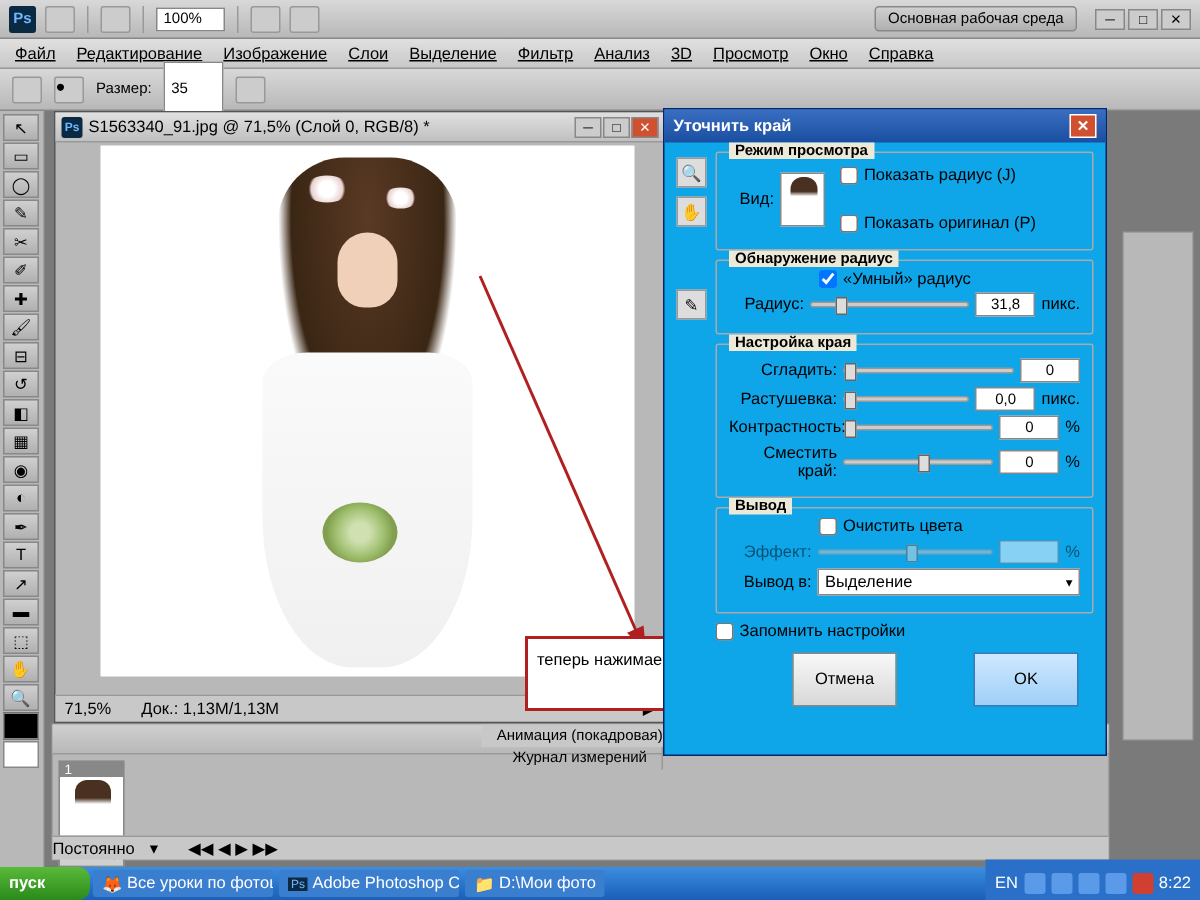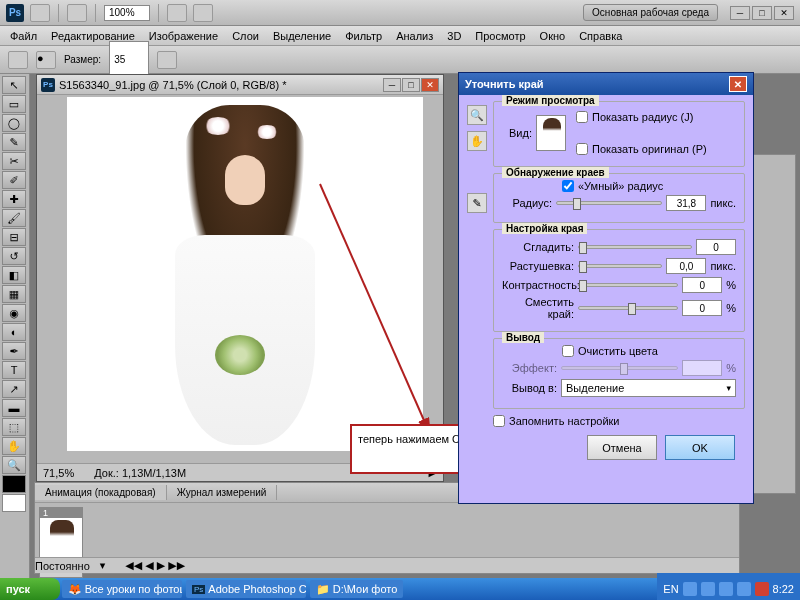--- a/index.html
+++ b/index.html
@@ -7,21 +7,21 @@
 .app{width:800px;height:578px;background:#b8b8b8;display:flex;flex-direction:column;}
 .top-toolbar{height:26px;background:linear-gradient(#d8d8d8,#b8b8b8);border-bottom:1px solid #888;display:flex;align-items:center;padding:2px 6px;gap:6px;}
 .ps-logo{width:18px;height:18px;background:#0a2a44;color:#6fb7ff;display:flex;align-items:center;justify-content:center;font-weight:bold;font-size:10px;border-radius:2px;}
 .tb-btn{width:20px;height:18px;background:#ccc;border:1px solid #999;border-radius:2px;}
 .tb-sep{width:1px;height:18px;background:#999;margin:0 2px;}
 .zoom-box{width:46px;height:16px;background:#fff;border:1px solid #888;font-size:10px;padding:0 4px;display:flex;align-items:center;}
 .workspace-btn{margin-left:auto;padding:2px 8px;background:linear-gradient(#d0d0d0,#b0b0b0);border:1px solid #888;border-radius:3px;font-size:10px;}
 .win-btns{display:flex;gap:2px;margin-left:6px;}
 .win-btn{width:20px;height:14px;border:1px solid #888;background:#ccc;display:flex;align-items:center;justify-content:center;font-size:9px;}
 .menubar{height:20px;background:linear-gradient(#e0e0e0,#c8c8c8);border-bottom:1px solid #999;display:flex;align-items:center;padding:0 4px;gap:2px;}
-.menu-item{padding:2px 6px;font-size:11px;}
+.menu-item{padding:2px 6px;font-size:11px;text-decoration:underline;}
 .options-bar{height:28px;background:linear-gradient(#d8d8d8,#b8b8b8);border-bottom:1px solid #888;display:flex;align-items:center;padding:2px 8px;gap:8px;}
 .opt-label{font-size:10px;}
 .opt-input{width:40px;height:16px;background:#fff;border:1px solid #888;padding:18px 4px;font-size:10px;}
 .main-area{flex:1;display:flex;position:relative;}
 .tools{width:30px;background:#b8b8b8;border-right:1px solid #888;display:flex;flex-direction:column;padding:2px;gap:1px;}
 .tool{width:24px;height:18px;background:linear-gradient(#d0d0d0,#b0b0b0);border:1px solid #888;display:flex;align-items:center;justify-content:center;font-size:11px;}
 .canvas-area{flex:1;background:#7a7a7a;position:relative;padding:6px;}
 .doc-window{position:absolute;left:6px;top:0;width:408px;height:408px;background:#b8b8b8;border:1px solid #555;}
 .doc-title{height:20px;background:linear-gradient(#e0e0e0,#c0c0c0);display:flex;align-items:center;padding:0 4px;gap:4px;font-size:10px;border-bottom:1px solid #999;}
 .doc-close{margin-left:auto;display:flex;gap:1px;}
@@ -30,45 +30,45 @@
 .canvas{position:absolute;left:30px;top:22px;right:20px;bottom:30px;background:#fff;overflow:hidden;}
 .bride{position:absolute;left:50%;top:8px;transform:translateX(-50%);width:180px;height:340px;}
 .hair{position:absolute;left:30px;top:0;width:120px;height:200px;background:radial-gradient(ellipse at 50% 20%,#5a3a24 0%,#3a2614 60%,transparent 70%);border-radius:60px 60px 80px 80px;}
 .face{position:absolute;left:70px;top:50px;width:40px;height:50px;background:#f0d0b8;border-radius:20px 20px 18px 18px;}
 .flowers{position:absolute;left:48px;top:12px;width:30px;height:18px;background:radial-gradient(circle,#fff 30%,#e8d0d0 60%,transparent 70%);border-radius:50%;}
 .flowers2{position:absolute;left:100px;top:20px;width:24px;height:14px;background:radial-gradient(circle,#fff 30%,#e8d0d0 60%,transparent 70%);border-radius:50%;}
 .dress{position:absolute;left:20px;top:130px;width:140px;height:210px;background:linear-gradient(#fafafa,#f0f0f0);border-radius:30px 30px 60px 60px / 20px 20px 100px 100px;}
 .bouquet{position:absolute;left:60px;top:230px;width:50px;height:40px;background:radial-gradient(circle,#d0e0b0 20%,#a0c070 50%,#80a050 70%);border-radius:50%;}
 .doc-status{position:absolute;bottom:0;left:0;right:0;height:18px;background:#c8c8c8;border-top:1px solid #999;display:flex;align-items:center;padding:0 6px;gap:20px;font-size:10px;}
 .annotation{position:absolute;left:320px;top:350px;width:160px;height:50px;background:#fff;border:2px solid #b02020;padding:6px;font-size:12px;z-index:5;}
-.dialog{position:absolute;left:428px;top:-2px;width:296px;height:432px;background:#c4b5fd;border:1px solid #0a246a;z-index:10;}
+.dialog{position:absolute;left:412px;top:-2px;width:296px;height:432px;background:#0ea5e9;border:1px solid #0a246a;z-index:10;}
 .dlg-title{height:22px;background:linear-gradient(#3a6ec0,#1a4ea0);color:#fff;display:flex;align-items:center;padding:0 6px;font-weight:bold;font-size:11px;}
 .dlg-title .x{margin-left:auto;width:18px;height:16px;background:#d05030;color:#fff;display:flex;align-items:center;justify-content:center;border:1px solid #fff;font-size:10px;}
 .dlg-body{padding:6px 8px;display:flex;gap:4px;}
 .dlg-left{width:22px;display:flex;flex-direction:column;gap:6px;padding-top:4px;}
 .dlg-tool{width:20px;height:20px;border:1px solid #999;background:#ddd;display:flex;align-items:center;justify-content:center;font-size:11px;}
 .dlg-right{flex:1;display:flex;flex-direction:column;gap:4px;}
 .fieldset{border:1px solid #aaa;border-radius:2px;padding:6px 8px 8px;position:relative;margin-bottom:2px;}
 .fieldset>.legend{position:absolute;top:-7px;left:8px;background:#ece9d8;padding:0 4px;font-size:10px;font-weight:bold;}
 .row{display:flex;align-items:center;gap:4px;margin:3px 0;font-size:10px;}
 .row label{text-align:right;}
 .thumb{width:30px;height:36px;border:1px solid #888;background:#fff;position:relative;overflow:hidden;}
 .thumb .mini{position:absolute;left:6px;top:2px;width:18px;height:32px;background:linear-gradient(#4a3020 30%,#fff 40%);border-radius:8px;}
 .chk{display:flex;align-items:center;gap:4px;font-size:10px;}
 .chk input{width:12px;height:12px;}
 .slider{flex:1;height:4px;background:#ccc;border:1px solid #999;position:relative;border-radius:2px;}
 .slider .knob{position:absolute;top:-4px;width:8px;height:12px;background:#ddd;border:1px solid #666;}
 .num-input{width:40px;height:16px;background:#fff;border:1px solid #888;text-align:center;font-size:10px;}
 .select{flex:1;height:18px;background:#fff;border:1px solid #888;font-size:10px;padding:0 4px;display:flex;align-items:center;}
 .select .arr{margin-left:auto;font-size:9px;}
 .dlg-buttons{display:flex;gap:8px;justify-content:flex-end;padding:4px 10px;}
-.btn{width:70px;height:25px;border:1px solid #888;background:linear-gradient(#f8f8f8,#d8d8d8);font-size:11px;display:flex;align-items:center;justify-content:center;}
-.btn.ok{background:linear-gradient(#cfe8ff,#9fd0f8);border:1px solid #3a7ab8;}
+.btn{width:70px;height:36px;border:1px solid #888;background:linear-gradient(#f8f8f8,#d8d8d8);font-size:11px;display:flex;align-items:center;justify-content:center;}
+.btn.ok{background:linear-gradient(#cfe8ff,#9fd0f8);border:1px solid #3a7ab8;margin-left:43px;}
 .bottom-panel{position:absolute;left:4px;bottom:4px;right:60px;height:92px;background:#b8b8b8;border:1px solid #888;}
-.bp-tabs{height:20px;background:linear-gradient(#d0d0d0,#b8b8b8);display:flex;align-items:center;border-bottom:1px solid #999;}
+.bp-tabs{height:20px;background:linear-gradient(#d0d0d0,#b8b8b8);display:flex;align-items:center;border-bottom:1px solid #999;flex-direction:column;}
 .bp-tab{padding:2px 10px;font-size:10px;border-right:1px solid #999;}
 .bp-tab.active{background:#c8c8c8;}
 .bp-body{padding:4px;display:flex;gap:4px;align-items:flex-start;}
 .frame{width:44px;border:1px solid #888;background:#aaa;}
 .frame .fnum{background:#888;color:#fff;font-size:9px;padding:0 3px;}
 .frame .fthumb{height:44px;background:#fff;position:relative;overflow:hidden;}
 .frame .fthumb .m{position:absolute;left:10px;top:2px;width:24px;height:40px;background:linear-gradient(#4a3020 30%,#fff 40%);border-radius:8px;}
 .frame .ftime{background:#d0d0d0;font-size:9px;padding:1px 3px;display:flex;justify-content:space-between;}
 .bp-status{position:absolute;bottom:0;left:0;right:0;height:16px;background:#c8c8c8;border-top:1px solid #999;display:flex;align-items:center;padding:0 0;gap:10px;font-size:10px;}
 .right-panels{position:absolute;right:4px;top:80px;width:48px;height:340px;background:#b8b8b8;border:1px solid #888;}
@@ -226,21 +226,21 @@
                       <span>Показать радиус (J)</span>
                     </div>
                   <div class="chk">
                       <input type="checkbox" style="">
                       <span>Показать оригинал (P)</span>
                     </div>
                 </div>
               </div>
             </div>
             <div class="fieldset">
-              <div class="legend">Обнаружение краев</div>
+              <div class="legend">Обнаружение радиус</div>
               <div class="chk" style="margin-left:60px">
                   <input type="checkbox" checked="" style="">
                   <span>«Умный» радиус</span>
                 </div>
               <div class="row">
                 <label style="width:50px">Радиус:</label>
                 <div class="slider">
                     <div class="knob" style="left:15%"></div>
                   </div>
                 <input class="num-input" value="31,8" style="">

